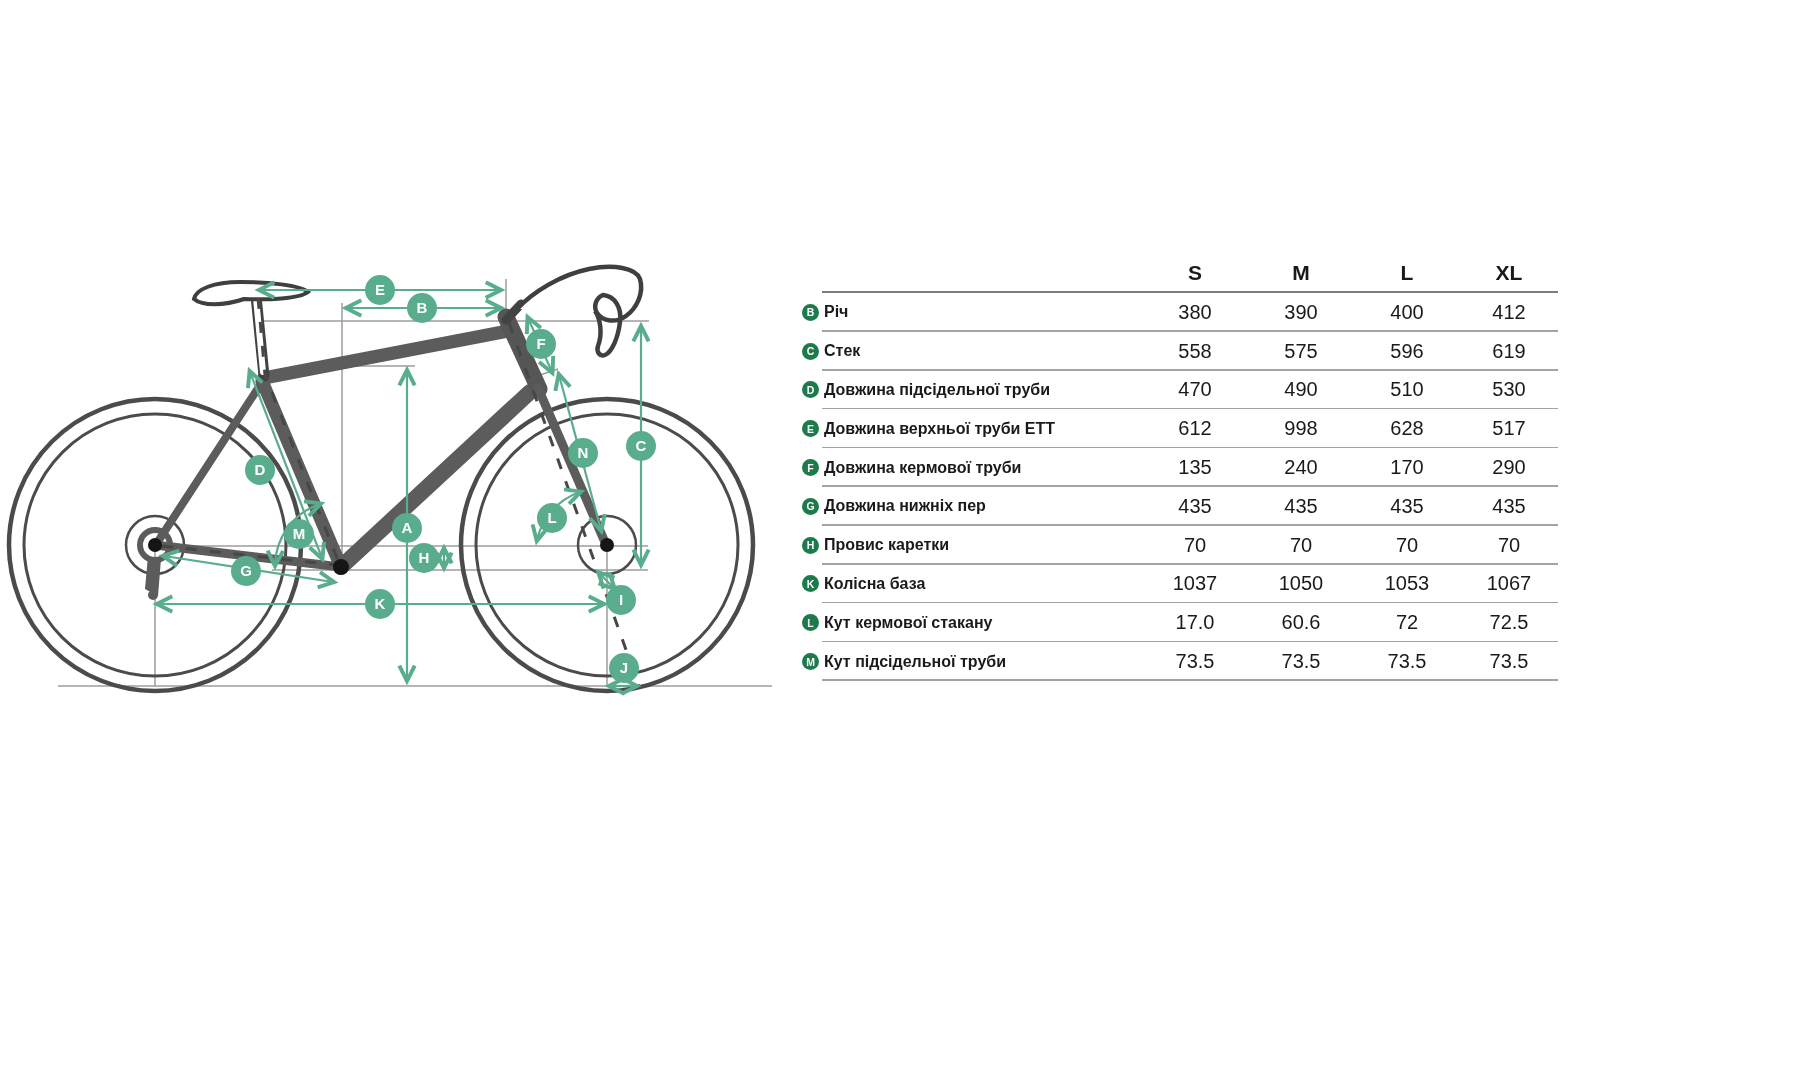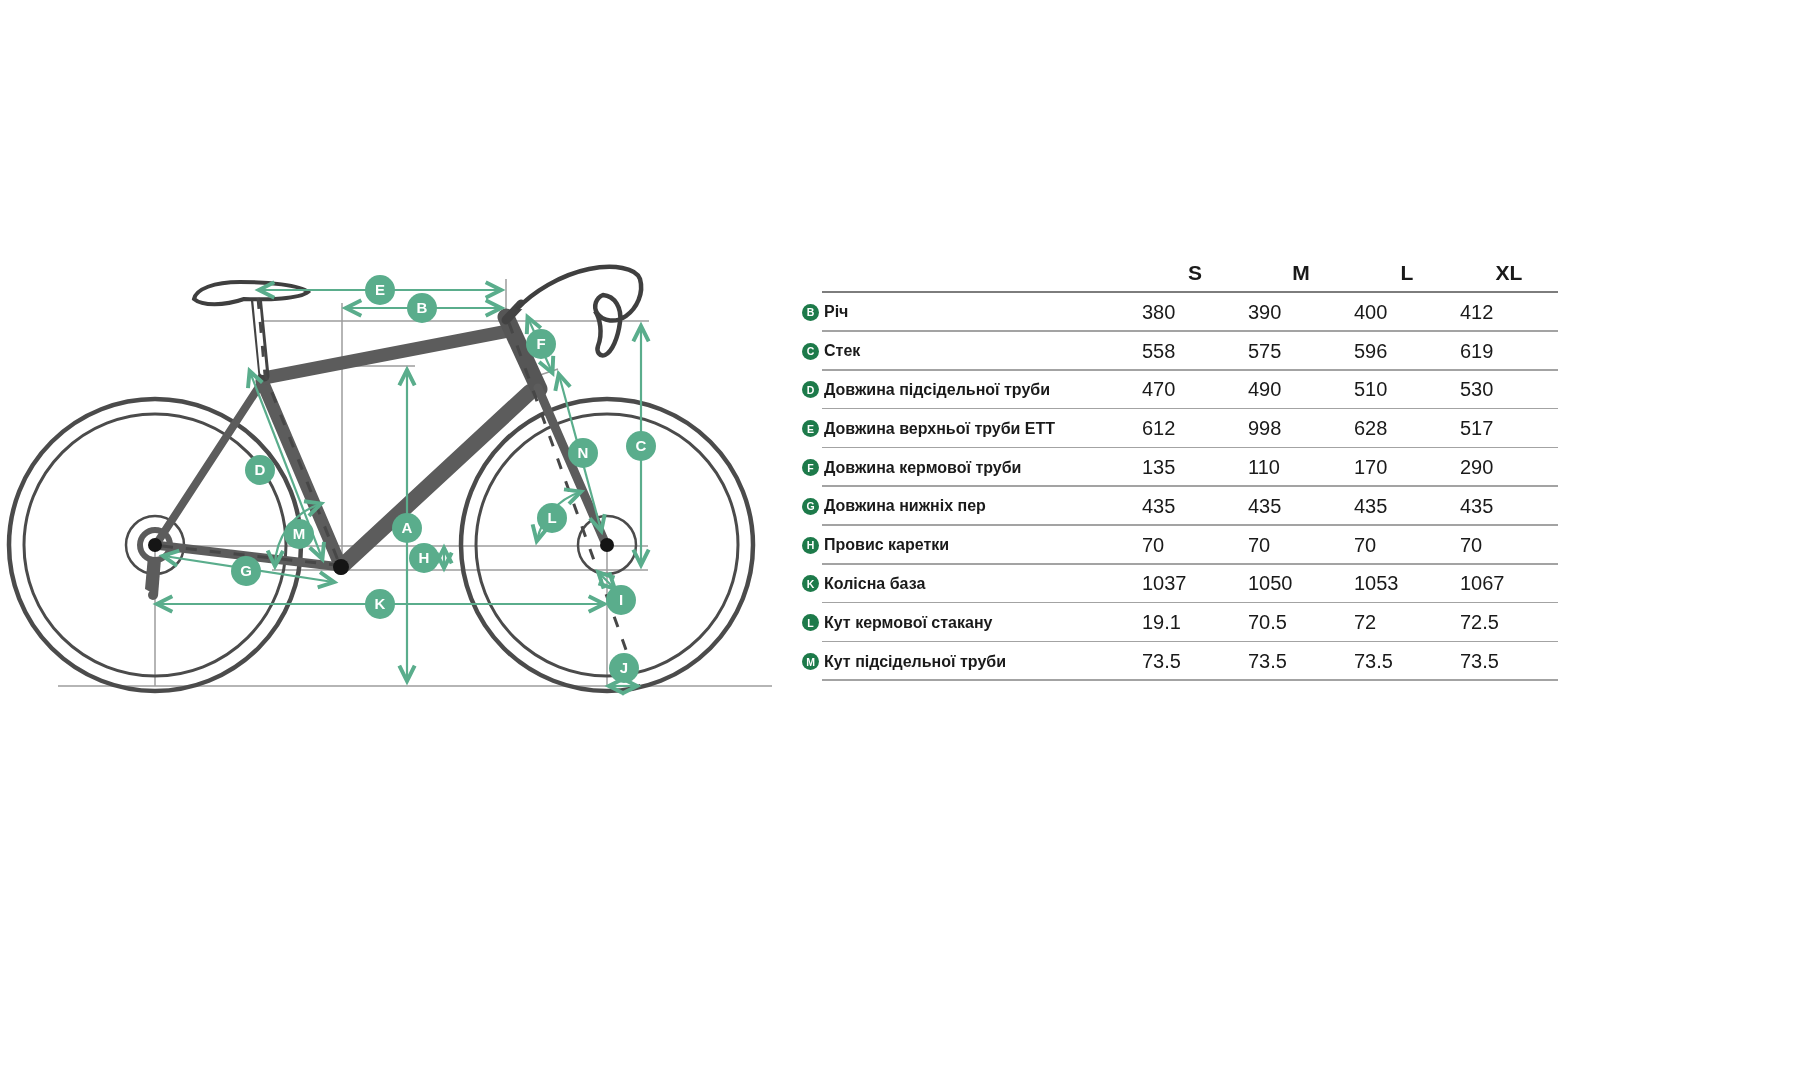--- a/index.html
+++ b/index.html
@@ -11,21 +11,21 @@
 
   
   #geo-table{position:absolute;left:796px;top:252px;width:762px;color:#1a1a1a;}
   .trow{display:grid;grid-template-columns:24px 322px 106px 106px 106px 98px;
         align-items:center;height:38.8px;position:relative;}
   .trow::after{content:'';position:absolute;left:26px;right:0;bottom:0;height:1.5px;background:#a3a3a3;}
   .thead{height:41px;}
   .thead::after{height:2px;background:#7d7d7d;}
   .hcell{font-weight:bold;font-size:21px;text-align:center;}
   .tlabel{font-weight:bold;font-size:16px;padding-left:4px;white-space:nowrap;}
-  .tval{font-size:20px;text-align:left;}
+  .tval{font-size:20px;text-align:center;}
   .badge{width:17px;height:17px;border-radius:50%;background:#1d7a4a;color:#fff;
          font-size:10.5px;font-weight:bold;display:flex;align-items:center;justify-content:center;
          justify-self:start;margin-left:6px;}
   .badge:empty{background:transparent;}
 </style>
 </head>
 <body>
 
 <div id="stage">
 
@@ -214,21 +214,21 @@
       <span class="tlabel">Довжина верхньої труби ETT</span>
       <span class="tval">612</span>
       <span class="tval">998</span>
       <span class="tval">628</span>
       <span class="tval">517</span>
     </div>
         <div class="trow">
       <span class="badge">F</span>
       <span class="tlabel">Довжина кермової труби</span>
       <span class="tval">135</span>
-      <span class="tval">110</span>
+      <span class="tval">240</span>
       <span class="tval">170</span>
       <span class="tval">290</span>
     </div>
         <div class="trow">
       <span class="badge">G</span>
       <span class="tlabel">Довжина нижніх пер</span>
       <span class="tval">435</span>
       <span class="tval">435</span>
       <span class="tval">435</span>
       <span class="tval">435</span>
@@ -245,22 +245,22 @@
       <span class="badge">K</span>
       <span class="tlabel">Колісна база</span>
       <span class="tval">1037</span>
       <span class="tval">1050</span>
       <span class="tval">1053</span>
       <span class="tval">1067</span>
     </div>
         <div class="trow">
       <span class="badge">L</span>
       <span class="tlabel">Кут кермової стакану</span>
-      <span class="tval">19.1</span>
-      <span class="tval">70.5</span>
+      <span class="tval">17.0</span>
+      <span class="tval">60.6</span>
       <span class="tval">72</span>
       <span class="tval">72.5</span>
     </div>
         <div class="trow">
       <span class="badge">M</span>
       <span class="tlabel">Кут підсідельної труби</span>
       <span class="tval">73.5</span>
       <span class="tval">73.5</span>
       <span class="tval">73.5</span>
       <span class="tval">73.5</span>

